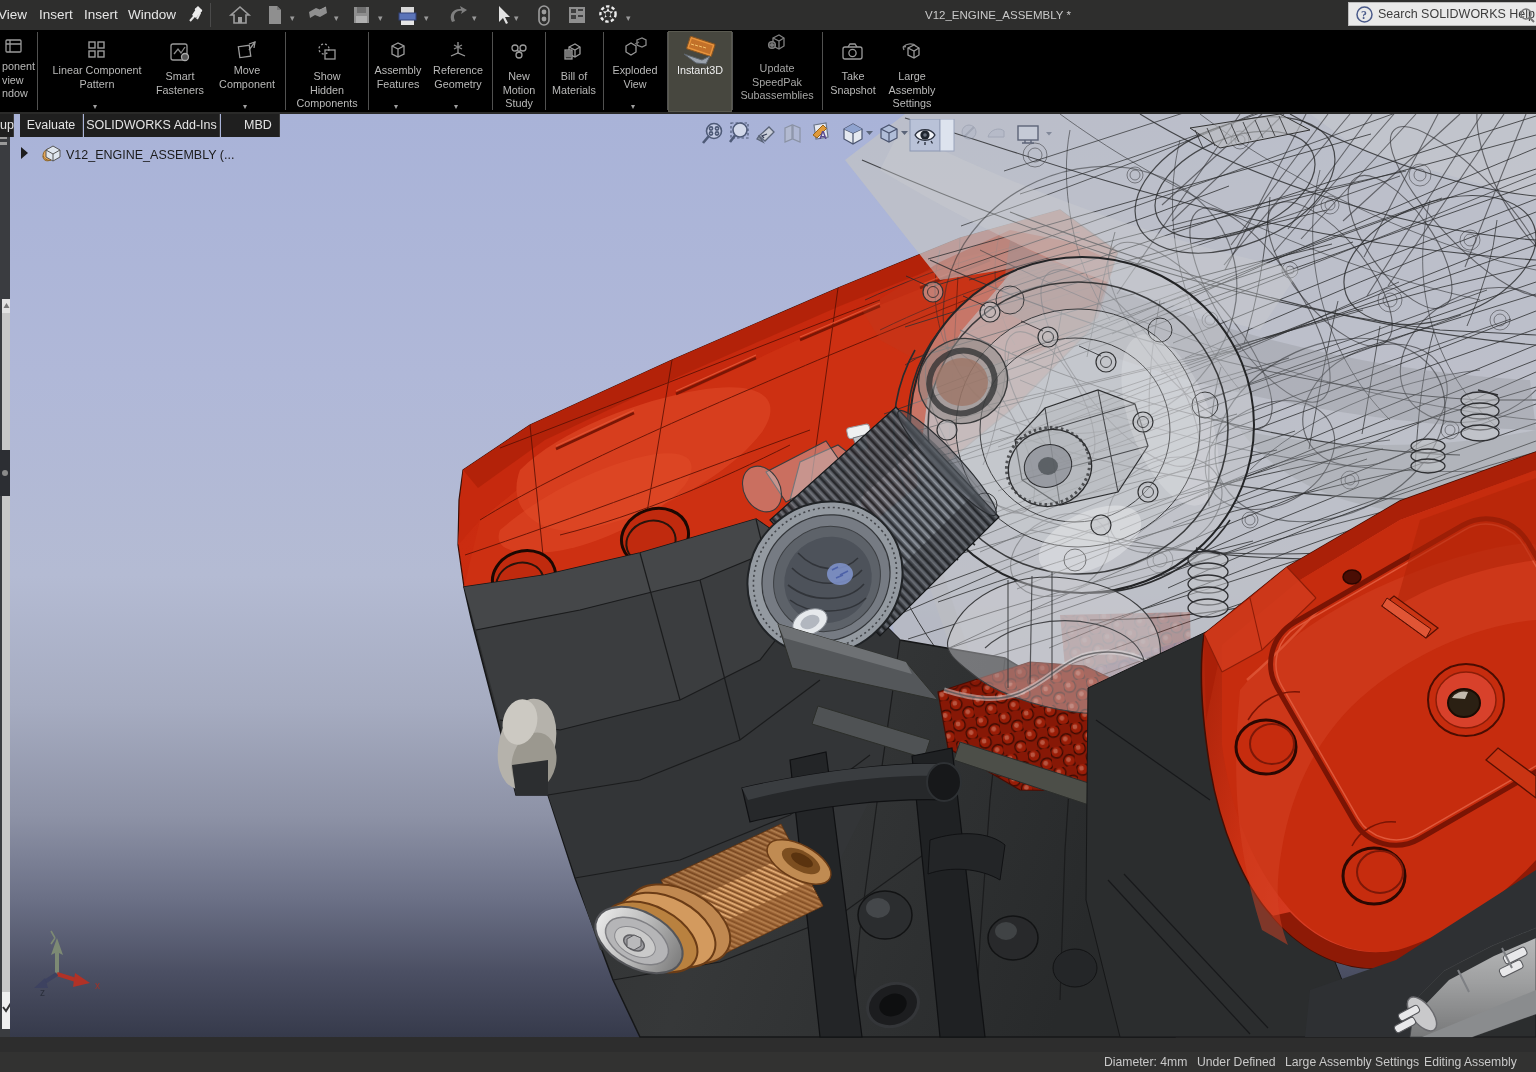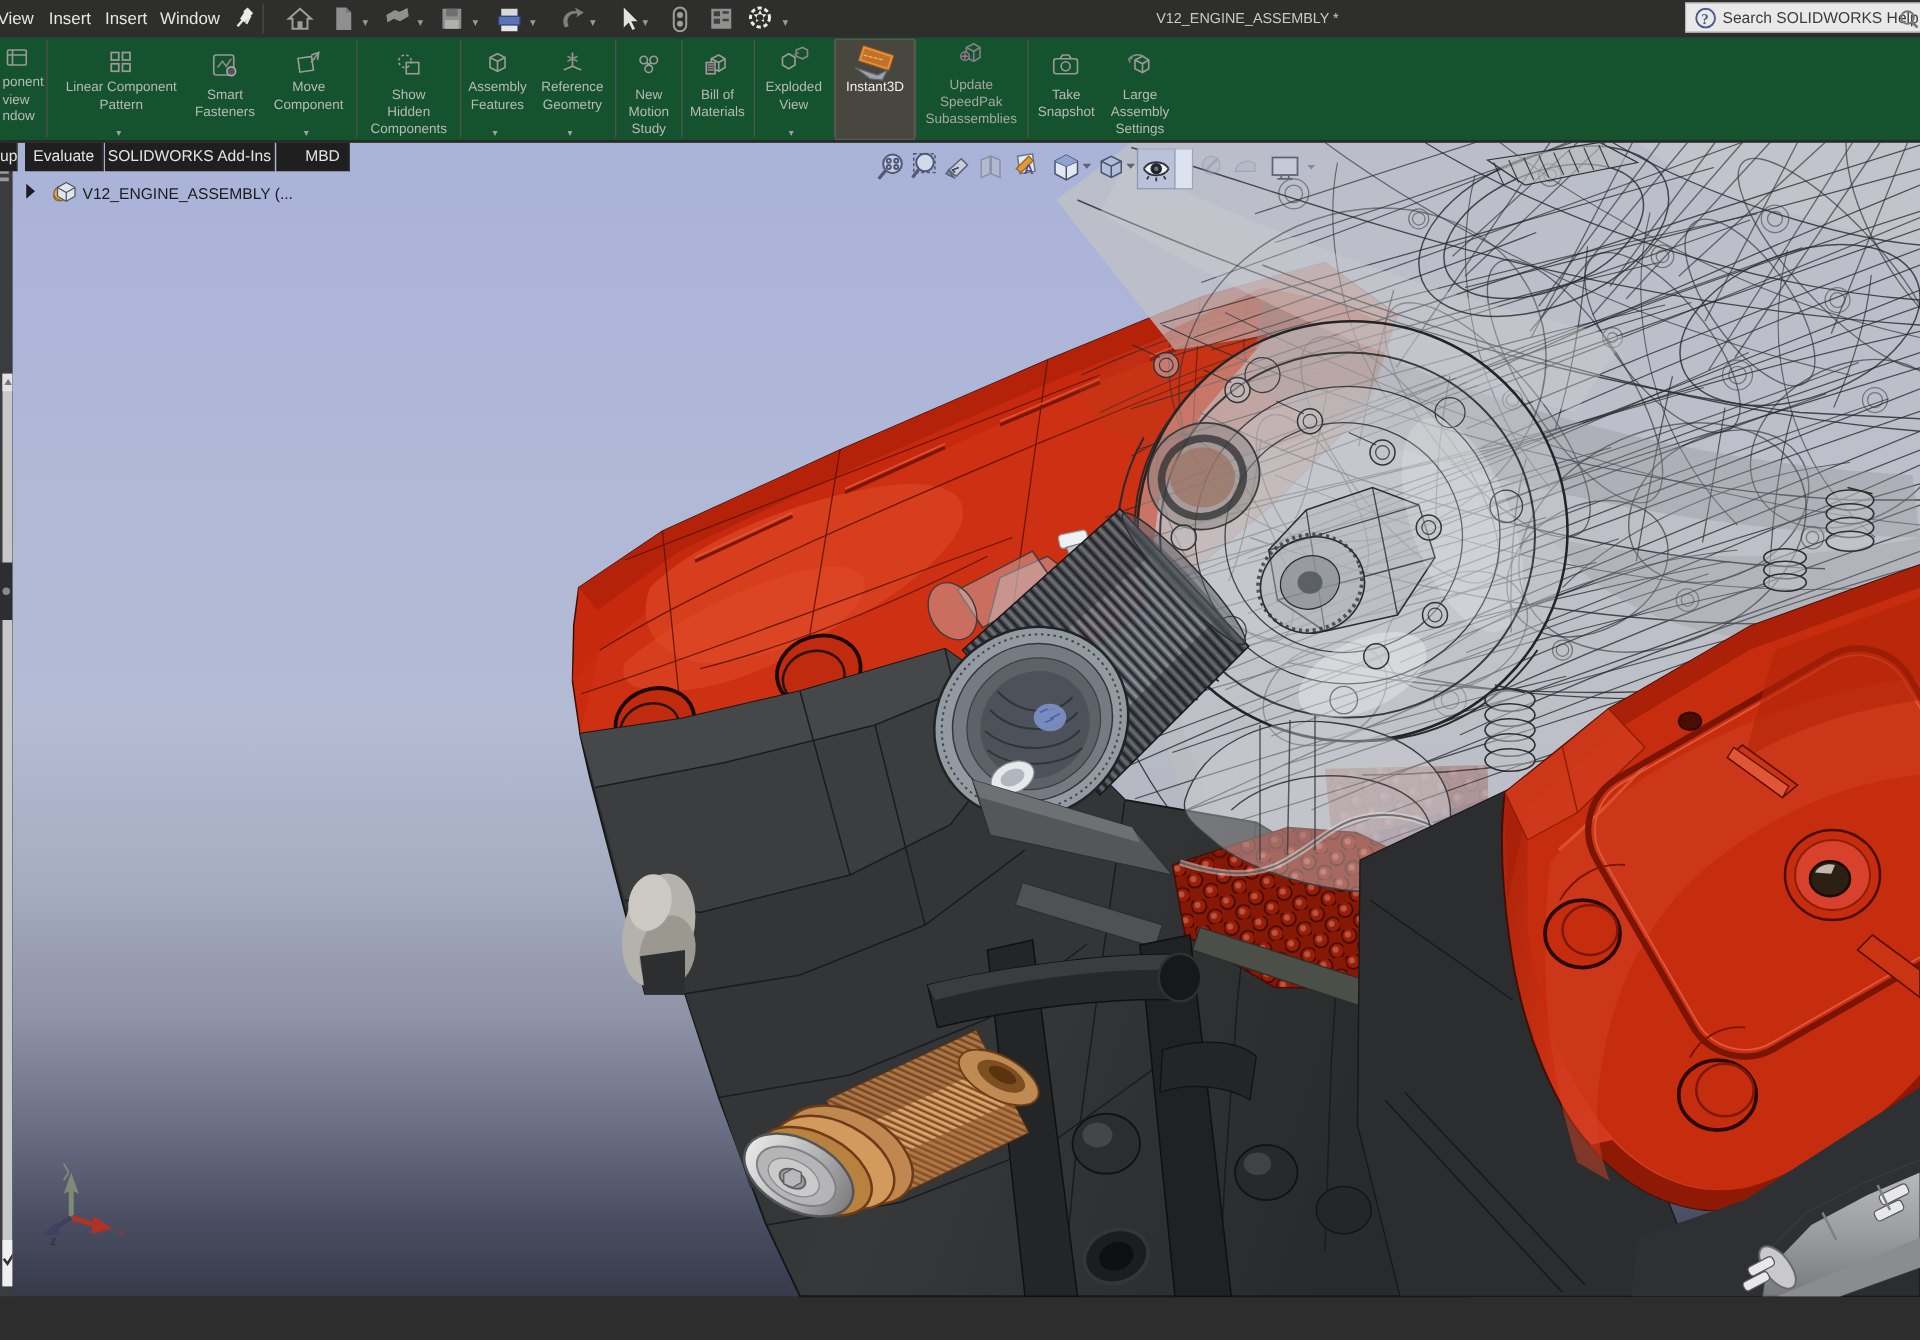--- a/index.html
+++ b/index.html
@@ -9,21 +9,21 @@
   #vp{position:absolute;left:0;top:0;width:1536px;height:1072px;}
   
   #menubar{position:absolute;left:0;top:0;width:1536px;height:30px;background:#2e2e2d;z-index:20;}
   .mitem{position:absolute;top:0;height:30px;line-height:30px;color:#e6e6e6;font-size:13.5px;}
   .msep{position:absolute;top:3px;width:1px;height:24px;background:#4a4a4a;}
   .micon{position:absolute;top:4px;}
   .title{position:absolute;top:0;height:30px;line-height:30px;color:#c9c9c9;font-size:11.5px;}
   #searchbox{position:absolute;left:1348px;top:2px;width:190px;height:24px;background:#e9e9e9;
      border:1px solid #bbb;color:#3c3c3c;font-size:12.5px;line-height:22px;}
   
-  #ribbon{position:absolute;left:0;top:30px;width:1536px;height:84px;background:#14532d;z-index:20;border-bottom:2px solid #2a2a29;}
+  #ribbon{position:absolute;left:0;top:30px;width:1536px;height:84px;background:#000000;z-index:20;border-bottom:2px solid #2a2a29;}
   .rsep{position:absolute;top:2px;width:1px;height:78px;background:#515150;}
   .rbtn{position:absolute;top:0;text-align:center;color:#b9b9b8;font-size:10.8px;line-height:13.5px;}
   .rbtn .ric{height:34px;position:relative;}
   .rarrow{position:absolute;font-size:8px;color:#a0a0a0;}
   
   #tabstrip{position:absolute;left:0;top:114px;height:23px;z-index:20;}
   .ctab{position:absolute;top:0;height:23px;background:#1f1f1f;color:#e4e4e4;font-size:12.5px;
      text-align:center;line-height:22px;border-right:1px solid #3a3a3a;}
   
   #mstab{position:absolute;left:0;top:1037px;width:1536px;height:15px;background:#2f2f2e;z-index:20;border-top:1px solid #4a4a4a;}
@@ -951,13 +951,19 @@
       </g>
 
       <g transform="translate(318,5)" fill="none" stroke="#5d6478" stroke-width="1.4">
         <rect x="2" y="2" width="20" height="14" fill="#cfd5e2" fill-opacity="0.5"></rect>
         <path d="M9 16 L9 19 L15 19 L15 16 M6 19 h12"></path>
       </g>
       <path d="M348 13 l3 3.5 l3 -3.5" fill="#5a6478" opacity="0.6"></path>
     </svg>
   </div>
 
+  <div id="statusbar">
+    <span style="left:1104px">Diameter: 4mm</span>
+    <span style="left:1197px">Under Defined</span>
+    <span style="left:1285px">Large Assembly Settings</span>
+    <span style="left:1424px">Editing Assembly</span>
+  </div>
 </div>
 
 </body></html>

